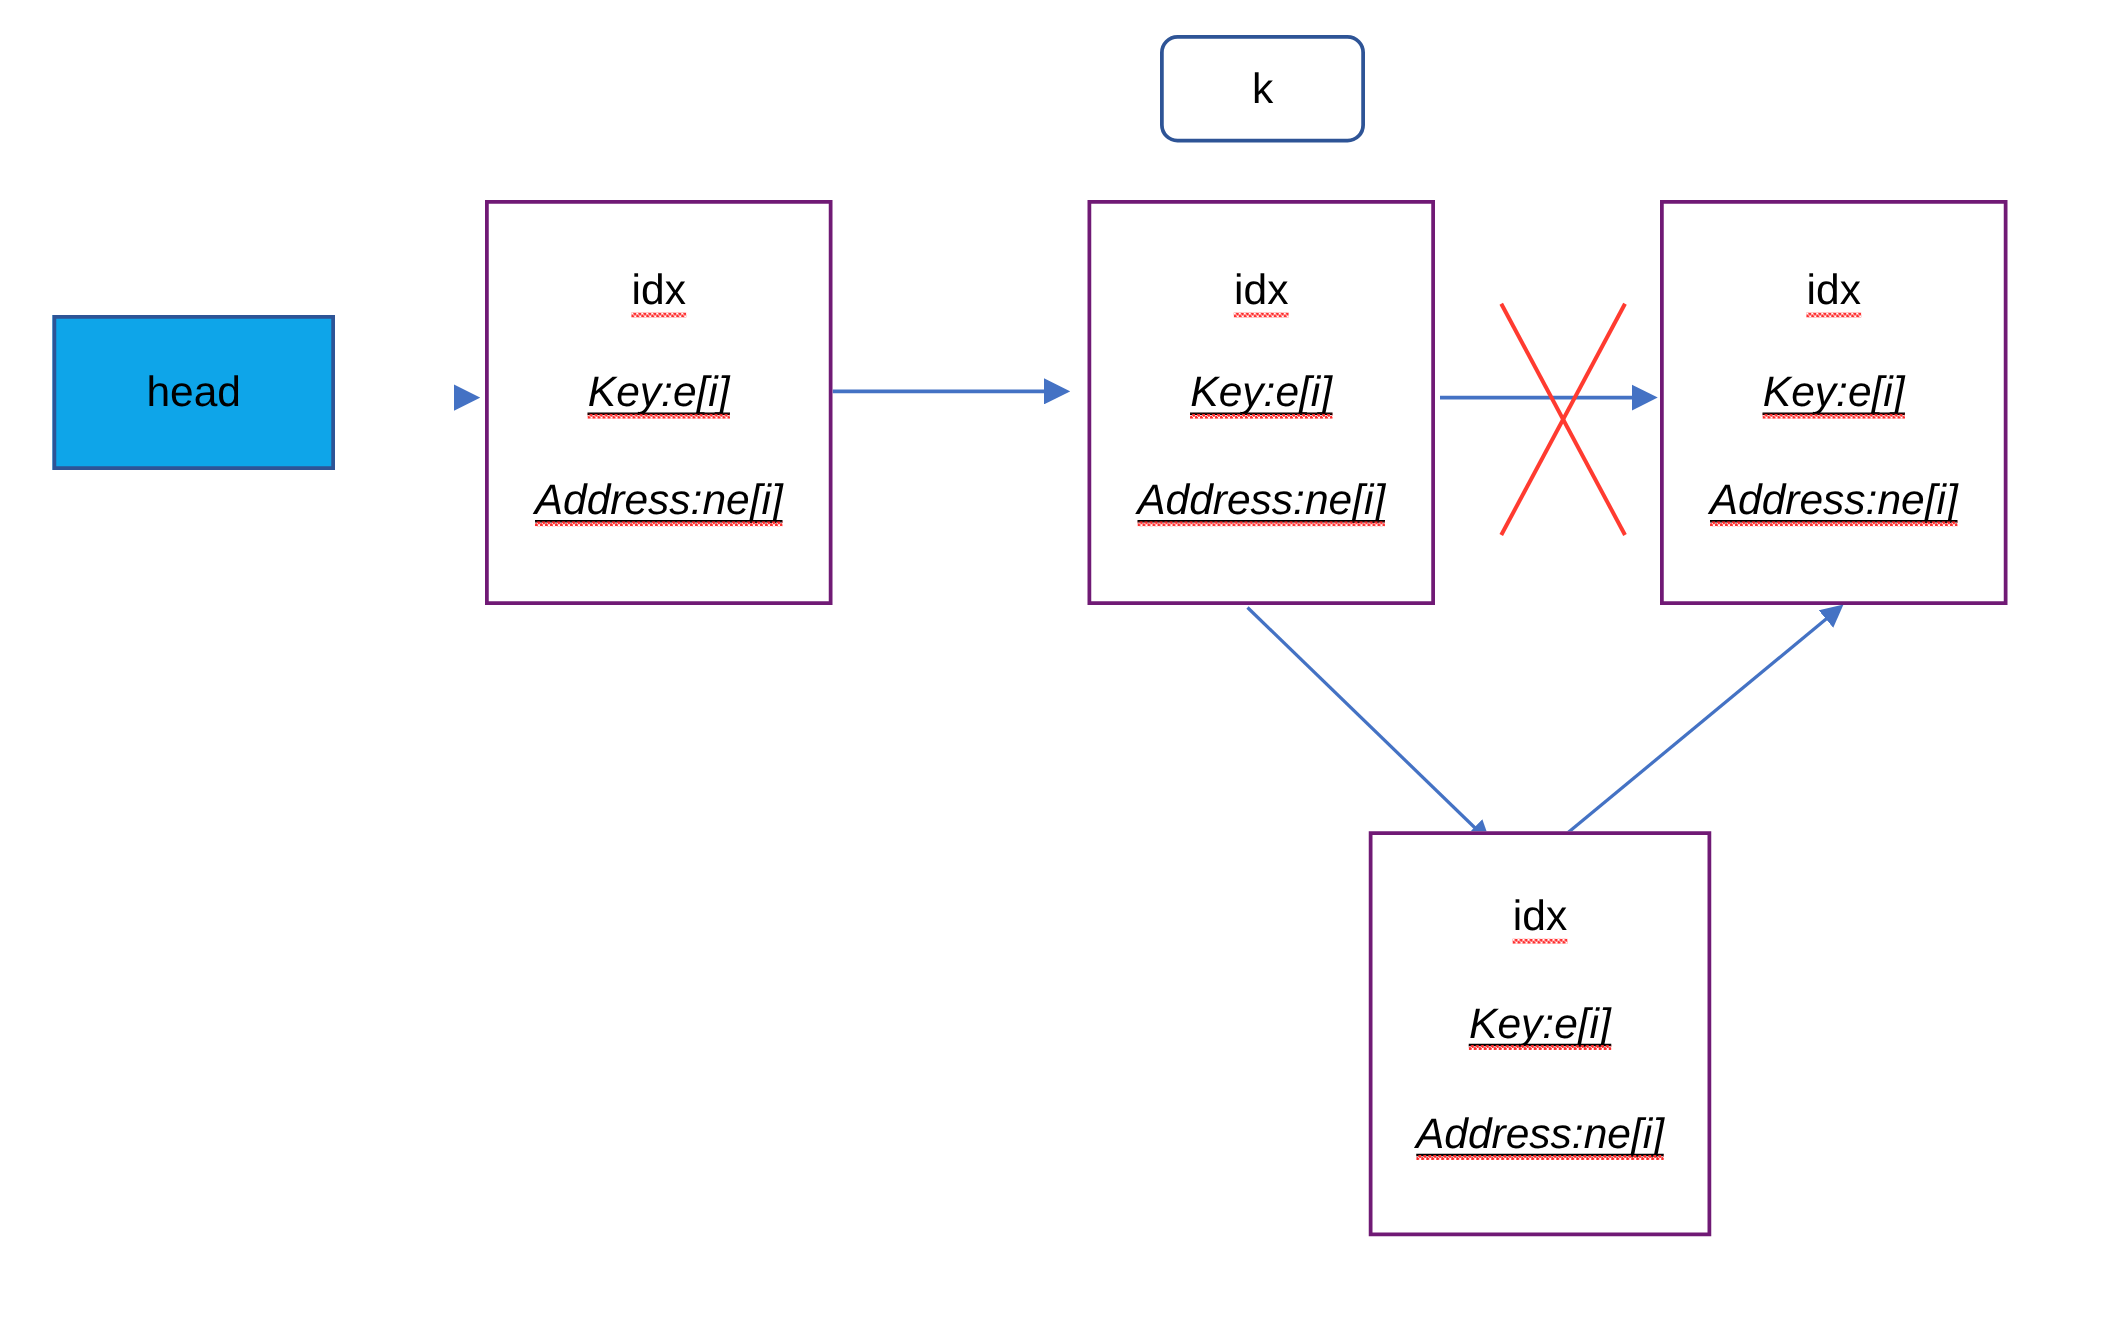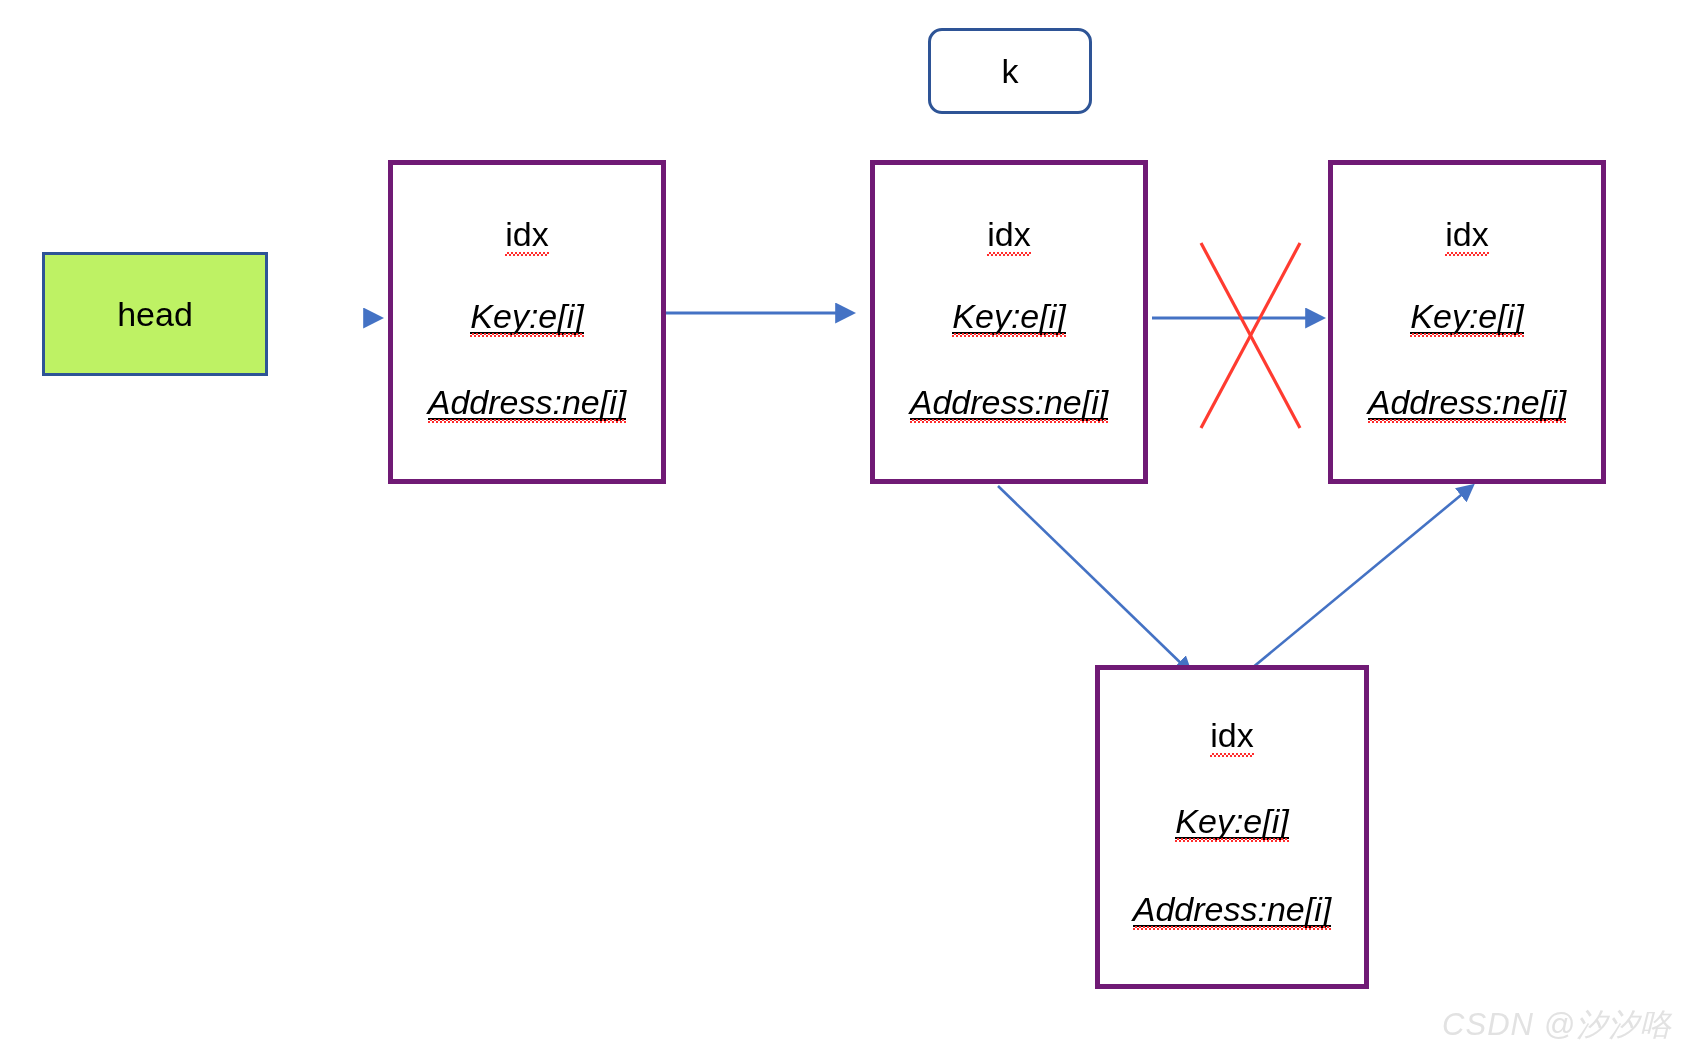--- a/index.html
+++ b/index.html
@@ -14,28 +14,28 @@
     position: relative;
     width: 1694px;
     height: 1060px;
     background: #ffffff;
     overflow: hidden;
   }
   
   .node-box {
     position: absolute;
     box-sizing: border-box;
-    border: 5px solid #701a75;
+    border: 3px solid #701a75;
     background: #ffffff;
   }
   .head-box {
     position: absolute;
     box-sizing: border-box;
     border: 3px solid #2E5496;
-    background: #bef264;
+    background: #0ea5e9;
     display: flex;
     align-items: center;
     justify-content: center;
   }
   .k-box {
     position: absolute;
     box-sizing: border-box;
     border: 3px solid #2E5496;
     border-radius: 14px;
     background: #ffffff;
@@ -206,15 +206,14 @@
       <span class="sp"><span>idx</span></span>
     </div>
     <div class="node-line line-key-b">
       <span class="ul"><span class="sp"><span>Key:e[i]</span></span></span>
     </div>
     <div class="node-line line-addr-b">
       <span class="ul"><span class="sp"><span>Address:ne[i]</span></span></span>
     </div>
   </div>
 
-  <div class="watermark">CSDN @汐汐咯</div>
 
 </div>
 
 </body></html>

